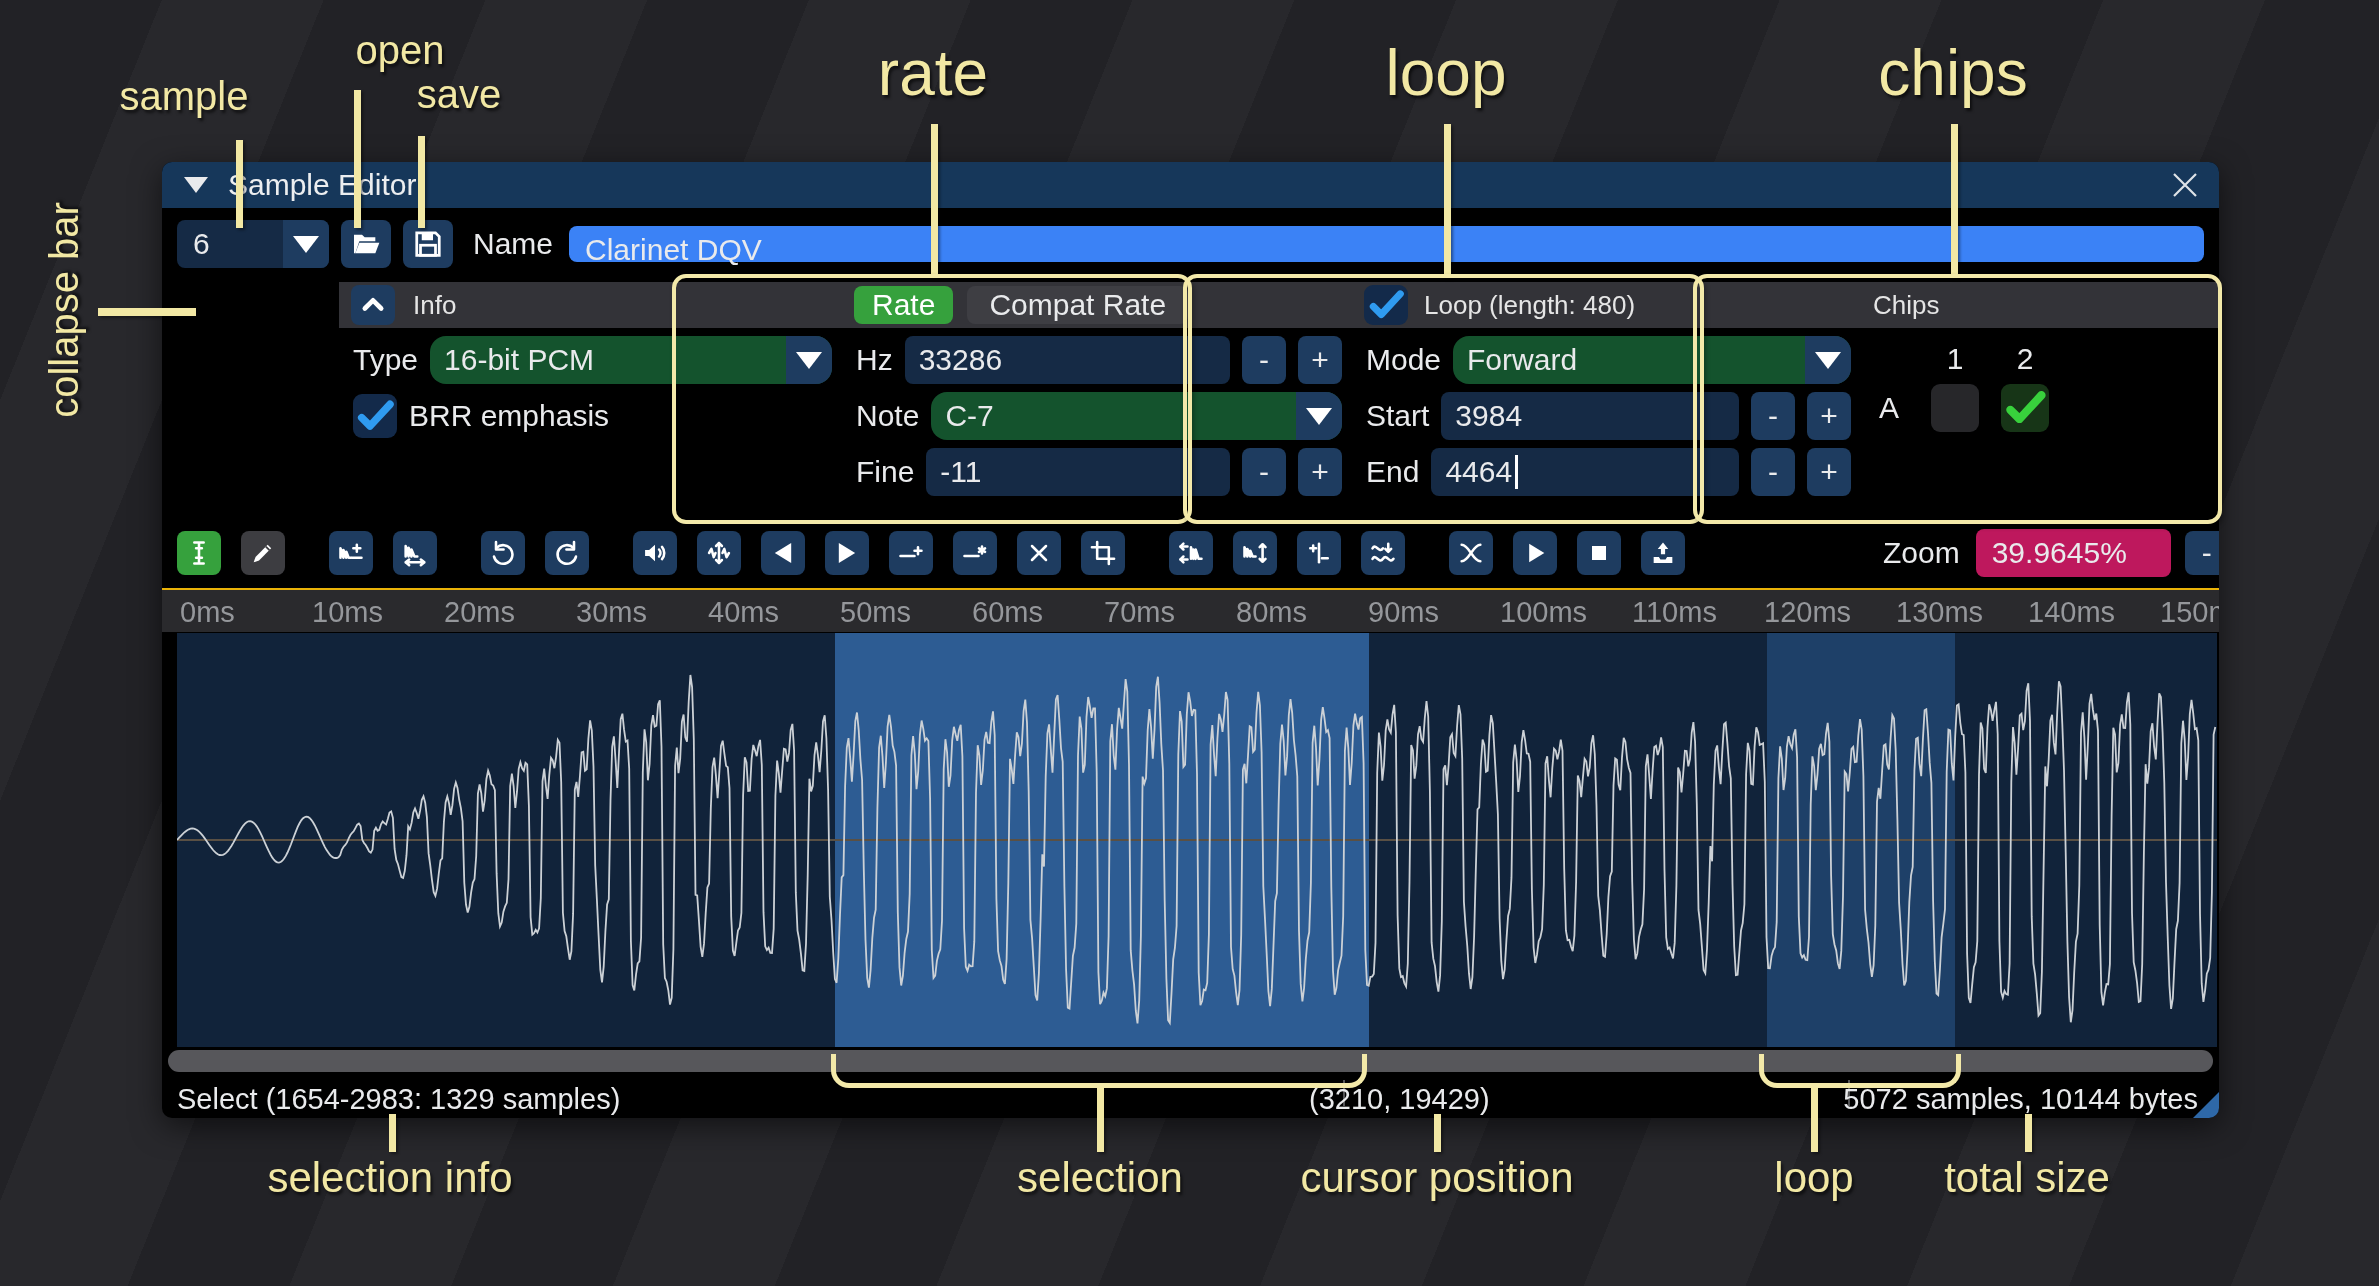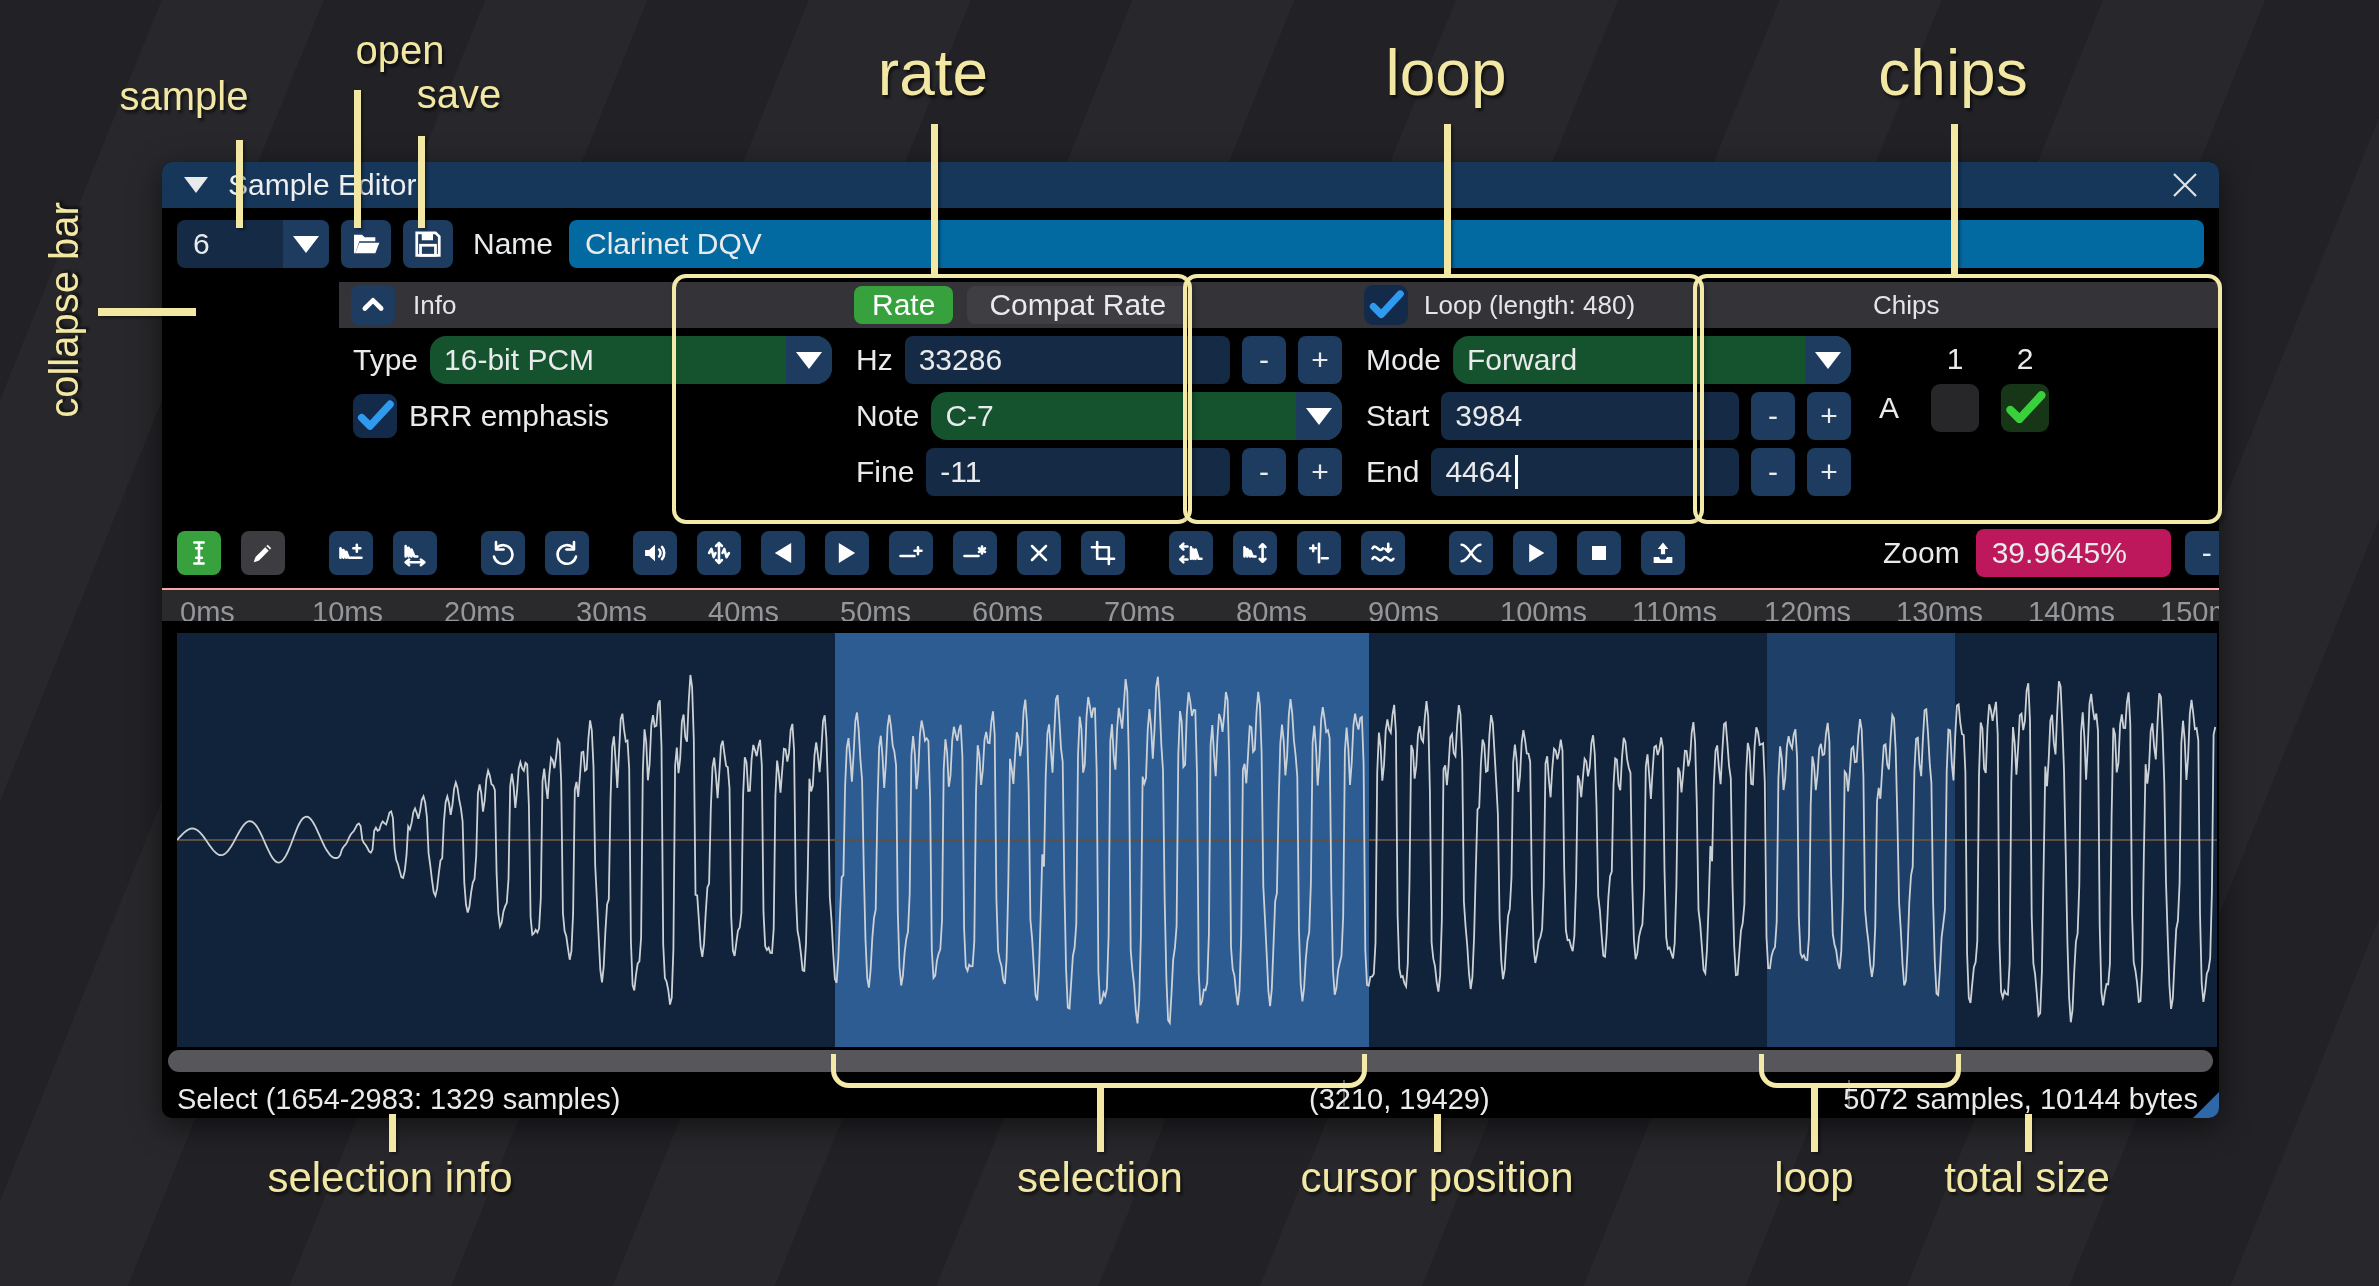--- a/index.html
+++ b/index.html
@@ -26,21 +26,21 @@
     display:flex; align-items:center; }
   .select-box { height:48px; background:#152a45; border-radius:8px; display:flex; overflow:hidden; }
   .select-box .val { padding-left:16px; font-size:30px; line-height:48px; flex:1; }
   .dd-arrow { width:46px; background:#1e3c60; display:flex; align-items:center; justify-content:center; }
   .dd-arrow i { width:0; height:0; border-left:13px solid transparent; border-right:13px solid transparent;
     border-top:17px solid #fff; }
   .sample-select { width:152px; }
   .icon-btn { width:50px; height:48px; background:#1e3c60; border-radius:8px; margin-left:12px;
     display:flex; align-items:center; justify-content:center; }
   .name-label { font-size:30px; margin:0 16px 0 20px; }
-  .name-field { flex:1; height:48px; background:#0369a1; border-radius:8px;
+  .name-field { flex:1; height:36px; background:#3b82f6; border-radius:8px;
     font-size:30px; line-height:48px; padding-left:16px; }
   
   .panel { position:absolute; top:120px; height:237px; background:#000; }
   .panel-header { height:46px; background:#333338; display:flex; align-items:center; padding:0 12px; }
   .panel-title { font-size:26px; color:#e5e5e5; }
   .sqbtn { width:44px; height:40px; background:#1e3c60; border-radius:8px;
     display:flex; align-items:center; justify-content:center; }
   .checkbox { width:44px; height:44px; background:#132a4a; border-radius:9px;
     display:flex; align-items:center; justify-content:center; }
   .prow { display:flex; align-items:center; height:48px; margin:8px 10px 0 14px; gap:12px; font-size:30px; }
@@ -75,22 +75,22 @@
     display:flex; align-items:center; justify-content:center; flex:none; }
   .tbtn.active { background:#36a13d; }
   .tbtn.graytool { background:#3d3d41; }
   .tbtn.ggap { margin-right:44px; }
   .zoom-label { font-size:30px; margin:0 16px 0 18px; }
   .zoom-field { width:195px; height:48px; background:#be185d; border-radius:8px;
     font-size:30px; line-height:48px; padding-left:16px; }
   .zoom-sbtn { width:44px; height:44px; margin-left:14px; background:#1e3c60; border-radius:8px;
     font-size:30px; display:flex; align-items:center; justify-content:center; }
   
-  .ruler { position:absolute; left:0; right:0; top:426px; height:33px; background:#2a2a2d;
-    border-top:2px solid #fca5a5; overflow:hidden; }
+  .ruler { position:absolute; left:0; right:0; top:426px; height:44px; background:#2a2a2d;
+    border-top:2px solid #eab308; overflow:hidden; }
   .ruler-label { position:absolute; top:6px; font-size:29px; color:#95979b; }
   .wave { position:absolute; left:15px; top:471px; width:2040px; height:414px; background:#11233a; }
   .scrollbar { position:absolute; left:6px; right:6px; top:888px; height:22px;
     background:#57575b; border-radius:11px; }
   
   .statusbar { position:absolute; left:0; right:0; top:910px; bottom:0; font-size:29px; }
   .st-item { position:absolute; top:11px; white-space:nowrap; }
   .st-sel { left:15px; }
   .st-cursor { left:1147px; }
   .st-size { right:21px; }

